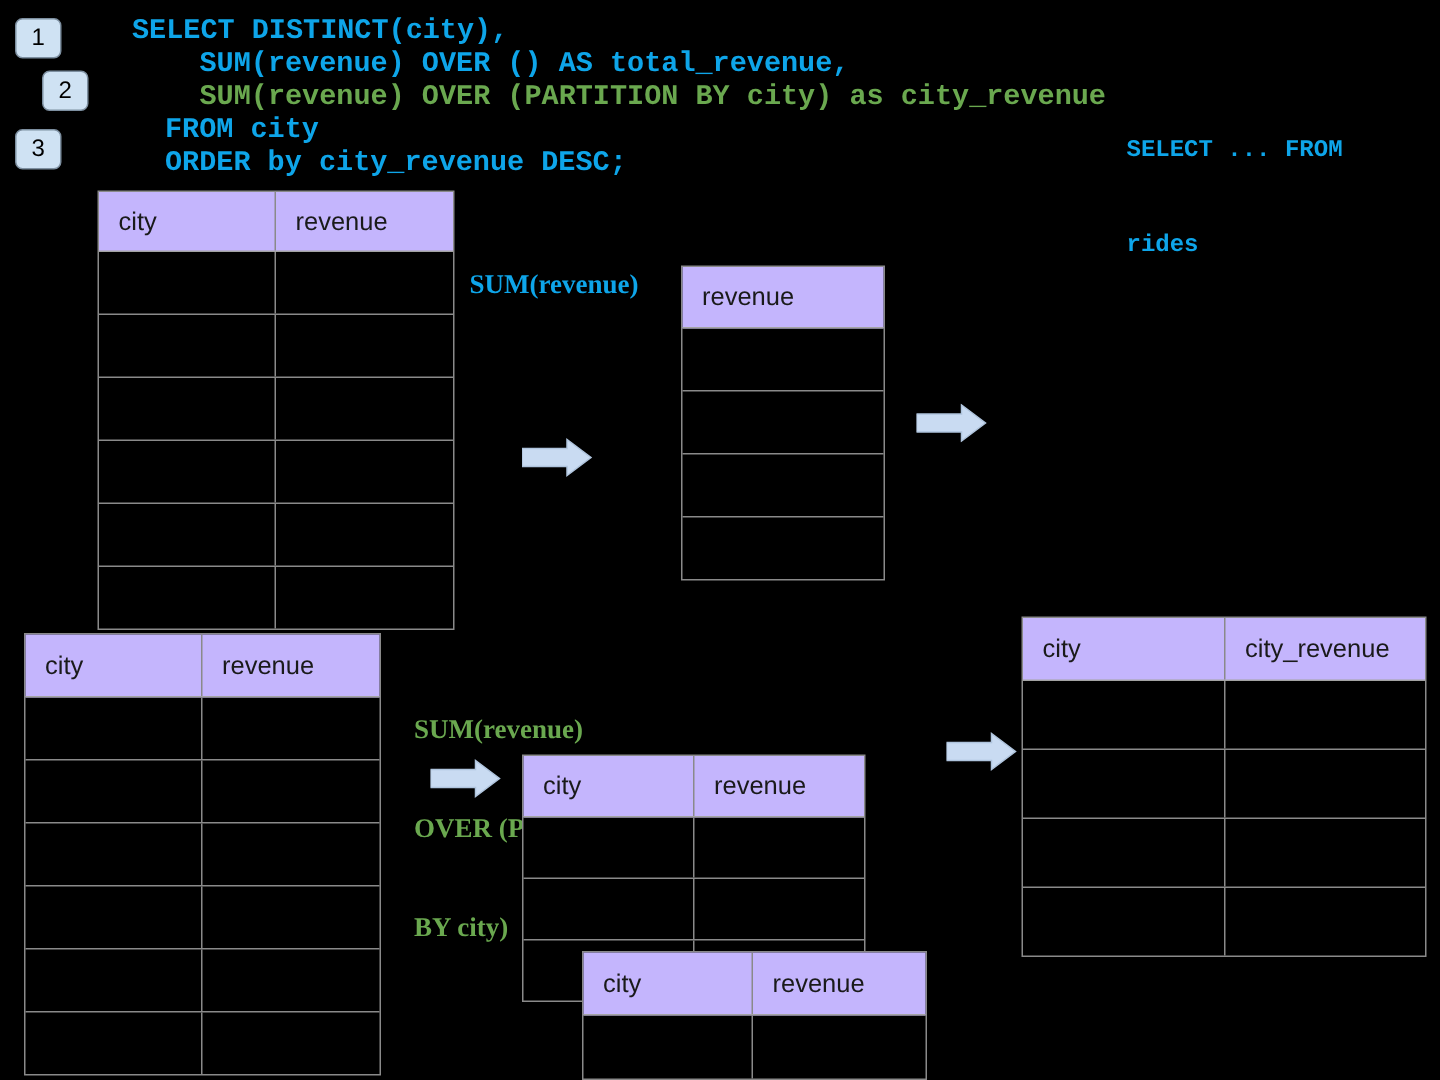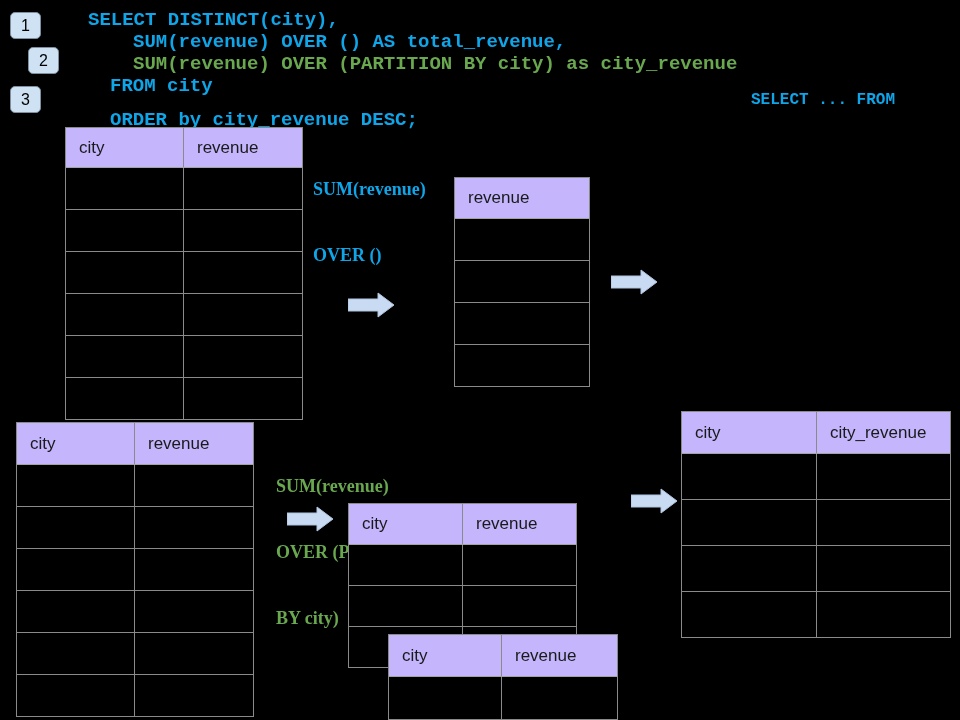--- a/index.html
+++ b/index.html
@@ -13,21 +13,21 @@
     font-family:"Liberation Mono","DejaVu Sans Mono",monospace;
     font-weight:bold;font-size:19px;line-height:22px;
   }
   .purple{color:#0ea5e9;}
   .red{color:#0ea5e9;}
   .green{color:#6AA84F;}
   .sql-l1{left:88px;top:9px;}
   .sql-l2{left:133px;top:31px;}
   .sql-l3{left:133px;top:53px;}
   .sql-l4{left:110px;top:75px;}
-  .sql-l5{left:110px;top:109px;}
+  .sql-l5{left:110px;top:97px;}
   .side-note{left:751px;top:48px;font-size:16px;line-height:21px;font-family:Liberation Mono, monospace;}
   .lbl{font-size:18px;line-height:22px;font-family:Liberation Serif, serif;}
   .lbl-total{left:313px;top:134px;}
   .lbl-partition{left:276px;top:431px;}
   
   .badge{
     position:absolute;width:29px;height:25px;background:#CFE2F3;
     border:1.5px solid #7D8FA0;border-radius:5px;
     display:flex;align-items:center;justify-content:center;
     color:#000;font-size:16px;z-index:4;
@@ -100,25 +100,25 @@
   </div>
 
 <div class="code purple sql-l1">SELECT DISTINCT(city),</div>
 <div class="code red sql-l2">SUM(revenue) OVER () AS total_revenue,</div>
 <div class="code green sql-l3">SUM(revenue) OVER (PARTITION BY city) as city_revenue</div>
 <div class="code purple sql-l4">FROM city</div>
 <div class="code purple sql-l5">ORDER by city_revenue DESC;</div>
 
 <div class="code purple side-note">
   <div>SELECT ... FROM</div>
+  <div>rides</div>
 </div>
 
 <div class="code red lbl lbl-total">
   <div>SUM(revenue)</div>
-  <div>OVER ()</div>
 </div>
 
 <div class="code green lbl lbl-partition">
   <div>SUM(revenue)</div>
   <div>OVER (PARTITION</div>
   <div>BY city)</div>
 </div>
 
 <div class="tbl tbl-a">
   <div class="hdr">

